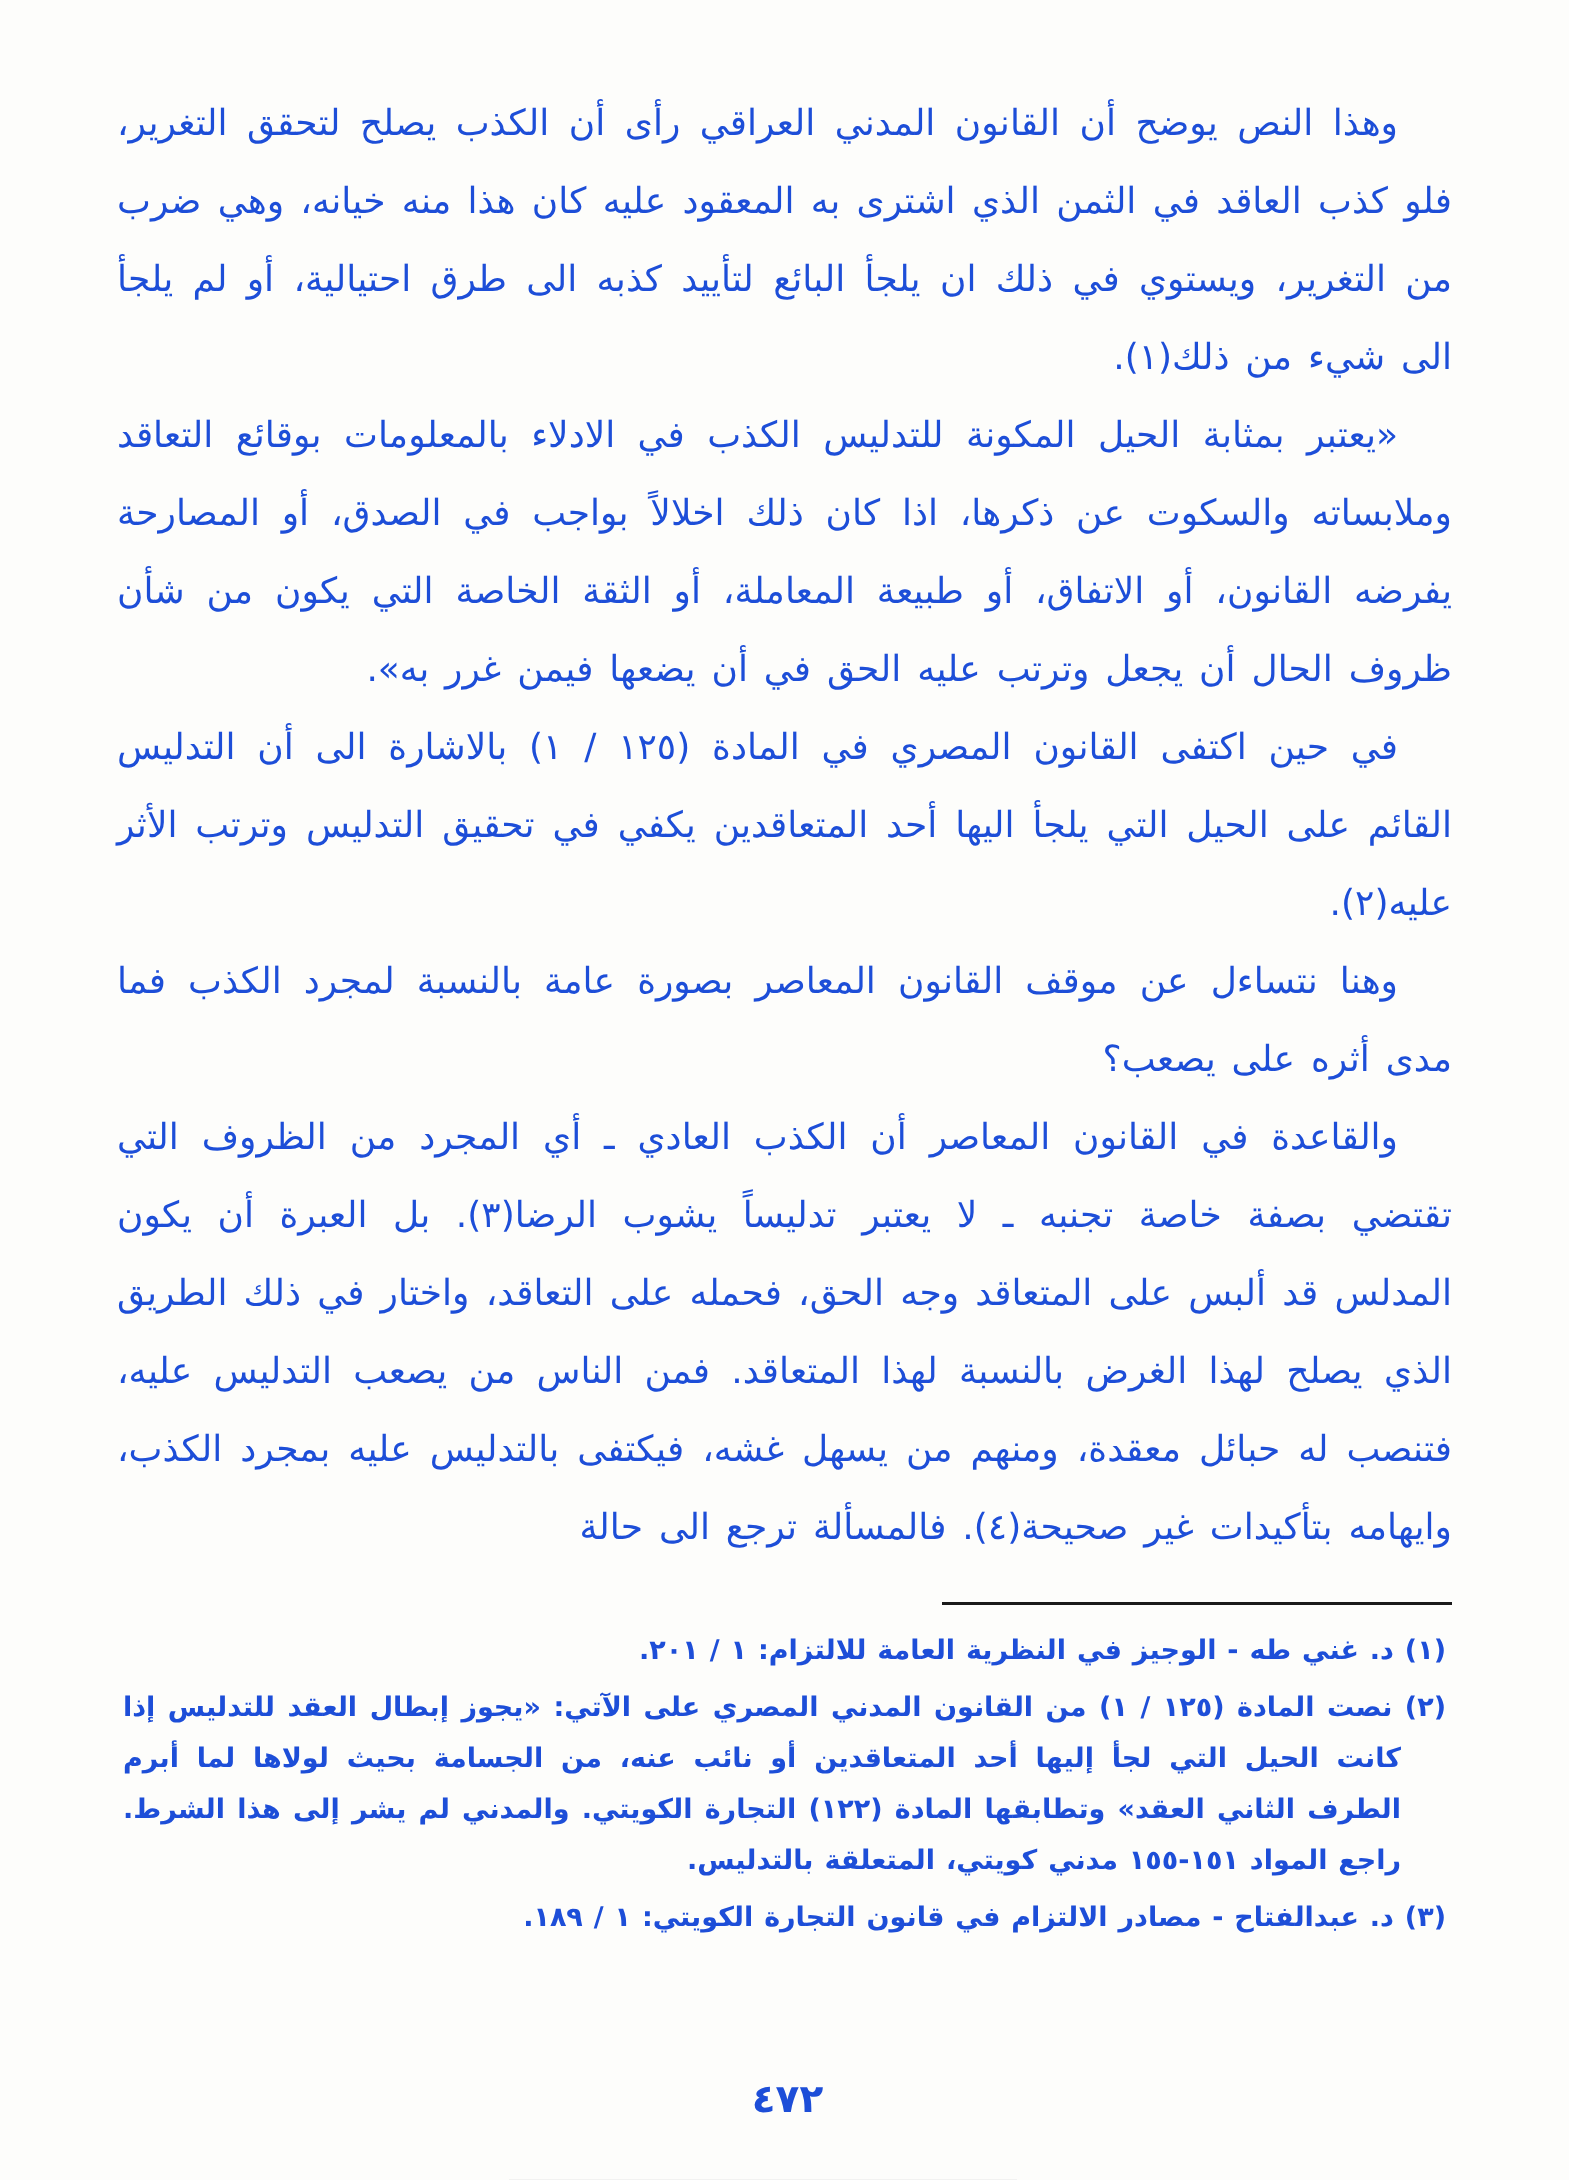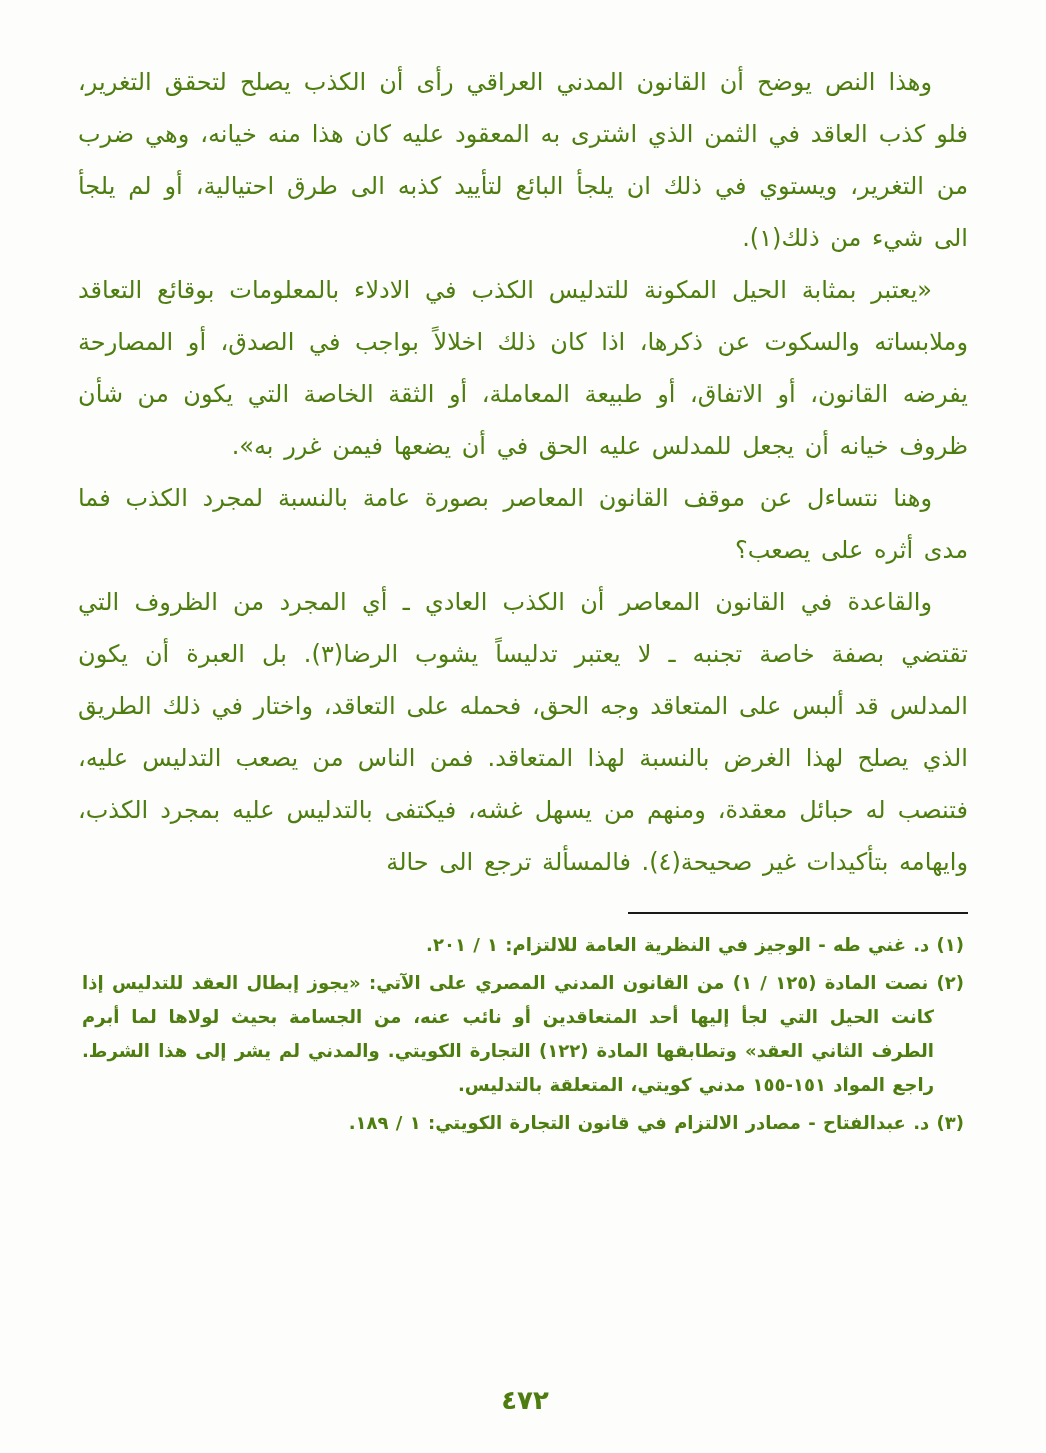--- a/index.html
+++ b/index.html
@@ -5,21 +5,21 @@
   html, body {
     margin: 0;
     padding: 0;
     background: #e9e9e9;
   }
   .page {
     width: 1046px;
     height: 1453px;
     margin: 0 auto;
     background: #fdfdfb;
-    color: #4d7c0f;
+    color: #1d4ed8;
     direction: rtl;
     font-family: "DejaVu Sans", sans-serif;
     position: relative;
     box-sizing: border-box;
     padding: 56px 78px 0 78px;
     overflow: hidden;
   }
   .body-text p {
     margin: 0;
     font-size: 24px;
@@ -56,21 +56,22 @@
     font-weight: bold;
   }
 </style>
 </head>
 <body>
 
 <div class="page">
 
   <div class="body-text">
     <p>وهذا النص يوضح أن القانون المدني العراقي رأى أن الكذب يصلح لتحقق التغرير، فلو كذب العاقد في الثمن الذي اشترى به المعقود عليه كان هذا منه خيانه، وهي ضرب من التغرير، ويستوي في ذلك ان يلجأ البائع لتأييد كذبه الى طرق احتيالية، أو لم يلجأ الى شيء من ذلك(١).</p>
-    <p>«يعتبر بمثابة الحيل المكونة للتدليس الكذب في الادلاء بالمعلومات بوقائع التعاقد وملابساته والسكوت عن ذكرها، اذا كان ذلك اخلالاً بواجب في الصدق، أو المصارحة يفرضه القانون، أو الاتفاق، أو طبيعة المعاملة، أو الثقة الخاصة التي يكون من شأن ظروف خيانه أن يجعل للمدلس عليه الحق في أن يضعها فيمن غرر به».</p>
+    <p>«يعتبر بمثابة الحيل المكونة للتدليس الكذب في الادلاء بالمعلومات بوقائع التعاقد وملابساته والسكوت عن ذكرها، اذا كان ذلك اخلالاً بواجب في الصدق، أو المصارحة يفرضه القانون، أو الاتفاق، أو طبيعة المعاملة، أو الثقة الخاصة التي يكون من شأن ظروف الحال أن يجعل وترتب عليه الحق في أن يضعها فيمن غرر به».</p>
+    <p>في حين اكتفى القانون المصري في المادة (١٢٥ / ١) بالاشارة الى أن التدليس القائم على الحيل التي يلجأ اليها أحد المتعاقدين يكفي في تحقيق التدليس وترتب الأثر عليه(٢).</p>
     <p>وهنا نتساءل عن موقف القانون المعاصر بصورة عامة بالنسبة لمجرد الكذب فما مدى أثره على يصعب؟</p>
     <p>والقاعدة في القانون المعاصر أن الكذب العادي ـ أي المجرد من الظروف التي تقتضي بصفة خاصة تجنبه ـ لا يعتبر تدليساً يشوب الرضا(٣). بل العبرة أن يكون المدلس قد ألبس على المتعاقد وجه الحق، فحمله على التعاقد، واختار في ذلك الطريق الذي يصلح لهذا الغرض بالنسبة لهذا المتعاقد. فمن الناس من يصعب التدليس عليه، فتنصب له حبائل معقدة، ومنهم من يسهل غشه، فيكتفى بالتدليس عليه بمجرد الكذب، وايهامه بتأكيدات غير صحيحة(٤). فالمسألة ترجع الى حالة</p>
   </div>
 
   <div class="footnote-rule"></div>
 
   <div class="footnotes">
     <p>(١) د. غني طه - الوجيز في النظرية العامة للالتزام: ١ / ٢٠١.</p>
     <p>(٢) نصت المادة (١٢٥ / ١) من القانون المدني المصري على الآتي: «يجوز إبطال العقد للتدليس إذا كانت الحيل التي لجأ إليها أحد المتعاقدين أو نائب عنه، من الجسامة بحيث لولاها لما أبرم الطرف الثاني العقد» وتطابقها المادة (١٢٢) التجارة الكويتي. والمدني لم يشر إلى هذا الشرط. راجع المواد ١٥١-١٥٥ مدني كويتي، المتعلقة بالتدليس.</p>
     <p>(٣) د. عبدالفتاح - مصادر الالتزام في قانون التجارة الكويتي: ١ / ١٨٩.</p>

